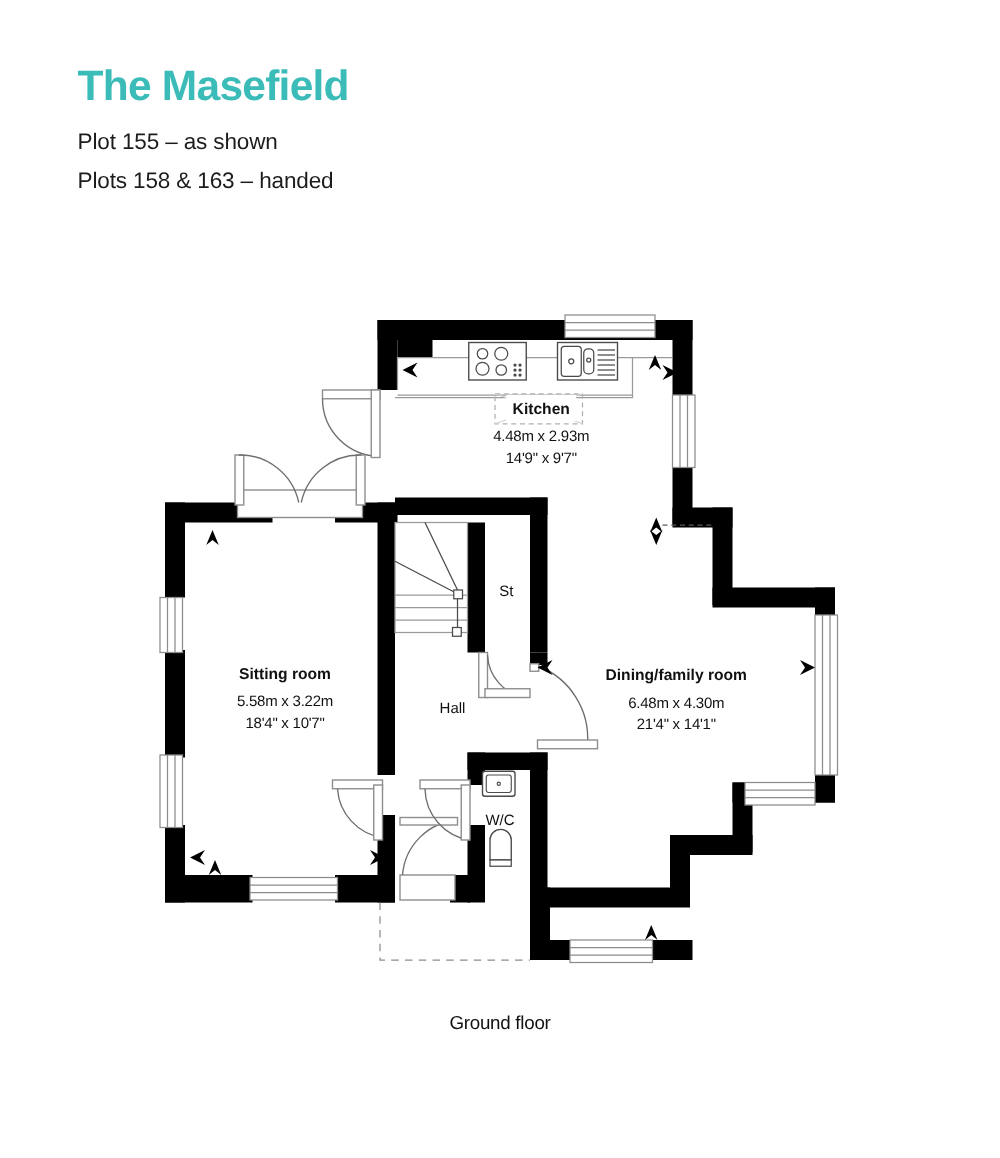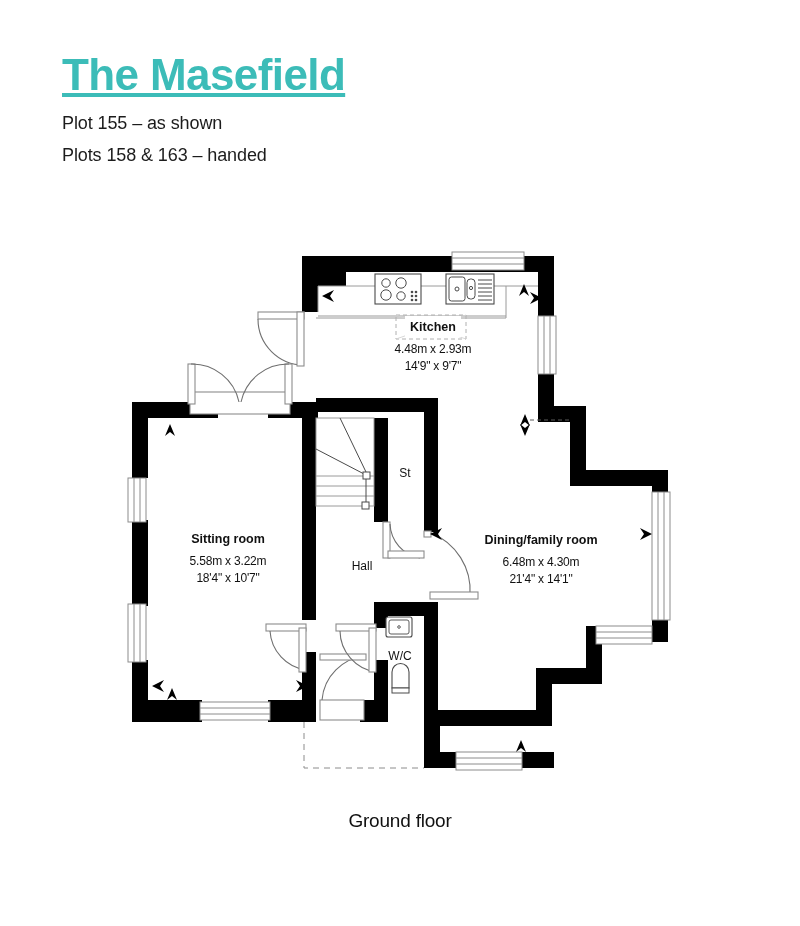--- a/index.html
+++ b/index.html
@@ -17,26 +17,25 @@
   }
 
   
   #header {
     position: absolute;
     left: 62px;
     top: 52px;
     width: 600px;
   }
   #plan-title {
-    font-size: 44px;
+    font-size: 34px;
     font-weight: bold;
     letter-spacing: -0.6px;
     line-height: 1.05;
     margin: 0 0 16px 0;
-    text-decoration: underline;
   }
   .subtitle {
     font-size: 18px;
     font-weight: normal;
     line-height: 1.1;
     margin: 0 0 12px 0;
     letter-spacing: -0.1px;
     color: #1c1c1c;
   }
 
@@ -52,21 +51,21 @@
     display: block;
   }
 
   
   #floor-caption {
     position: absolute;
     left: 0;
     top: 810px;
     width: 800px;
     text-align: center;
-    font-size: 19px;
+    font-size: 15px;
     letter-spacing: -0.2px;
     color: #111;
   }
 
   
   .room-name {
     font-family: "Liberation Sans", sans-serif;
     font-size: 12.5px;
     font-weight: bold;
     text-anchor: middle;

